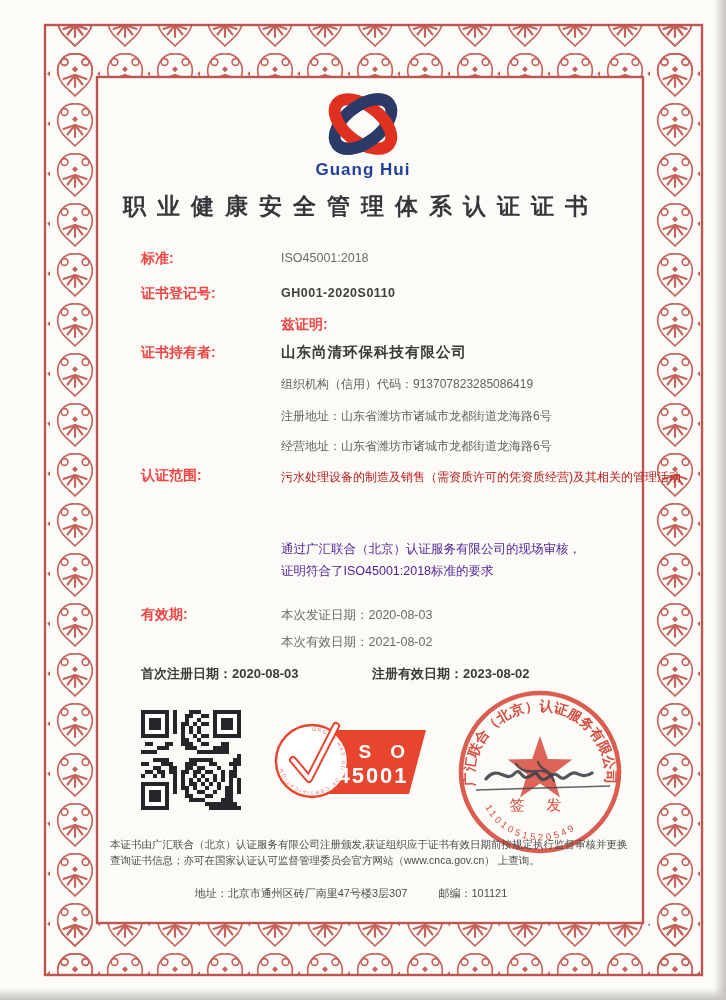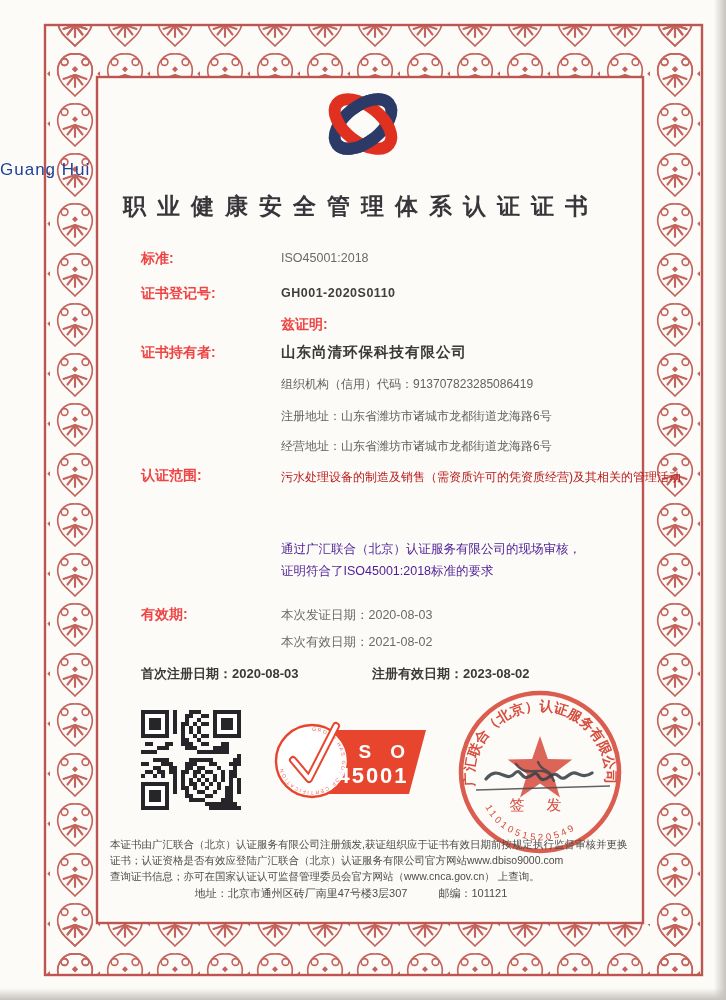--- a/index.html
+++ b/index.html
@@ -10,21 +10,21 @@
   .title{width:722px;text-align:center;font-size:23px;font-weight:bold;letter-spacing:11px;
          color:#37363a;white-space:nowrap;}
   .lbl{font-weight:bold;color:#ef4444;font-size:14px;white-space:nowrap;}
   .val{color:#6b6a66;font-size:12.5px;white-space:nowrap;}
   .val-strong{color:#413f3d;font-weight:bold;font-size:12.5px;white-space:nowrap;letter-spacing:.5px;}
   .company{color:#3a3937;font-weight:bold;font-size:14.5px;white-space:nowrap;letter-spacing:1px;}
   .gray{color:#63625e;font-size:12px;white-space:nowrap;}
   .scope{color:#b91c1c;font-size:12px;white-space:nowrap;}
   .audit{color:#4c1d95;font-size:12.5px;white-space:nowrap;}
   .datebold{color:#3b3a38;font-weight:bold;font-size:13px;white-space:nowrap;}
-  .brand{width:726px;text-align:left;font-size:17px;font-weight:normal;color:#21409a;letter-spacing:1px;}
+  .brand{width:726px;text-align:center;font-size:17px;font-weight:bold;color:#21409a;letter-spacing:1px;}
   .fineprint{width:540px;color:#4d4c49;font-size:10.5px;line-height:16px;white-space:nowrap;padding-left:10px;}
   .addrline{width:508px;text-align:center;color:#4d4c49;font-size:11px;white-space:nowrap;}
   .addrline span{margin:0 14px;}
   .seal-wrap{mix-blend-mode:multiply;opacity:.95;}
   .edge-right{left:714px;top:0;width:12px;height:1000px;
               background:linear-gradient(to right,rgba(201,198,193,0),#c6c3be);}
   .edge-bottom{left:0;top:988px;width:726px;height:12px;
                background:linear-gradient(to bottom,rgba(201,198,193,0),#c6c3be);}
 </style>
 </head>
@@ -340,21 +340,20 @@
       <textPath href="#sealBot" startOffset="14">1101051520549</textPath>
     </text>
     <line x1="26" y1="106" x2="160" y2="102" stroke="#3a3f46" stroke-width="1.5" opacity=".85"></line>
     <path d="M36,95 C48,80 56,99 64,90 C72,81 70,100 82,91 C90,84 87,102 99,93 C111,84 107,101 119,91 C127,84 130,97 142,89" fill="none" stroke="#333a44" stroke-width="3.2" stroke-linecap="round" opacity=".9"></path>
     <path d="M66,80 C78,97 94,76 104,97 M88,78 C92,88 98,84 102,92" fill="none" stroke="#333a44" stroke-width="2.4" stroke-linecap="round" opacity=".8"></path>
     <text x="90" y="126" text-anchor="middle" font-size="15" letter-spacing="9" fill="#d84234">签 发</text>
   </svg>
 
   <div class="abs fineprint" style="left:100px;top:836px;">
     <div>本证书由广汇联合（北京）认证服务有限公司注册颁发,获证组织应于证书有效日期前按规定执行监督审核并更换</div>
-    <div>证书；认证资格是否有效应登陆广汇联合（北京）认证服务有限公司官方网站www.dbiso9000.com</div>
     <div>查询证书信息；亦可在国家认证认可监督管理委员会官方网站（www.cnca.gov.cn） 上查询。</div>
   </div>
 
   <div class="abs addrline" style="left:97px;top:886px;">
     <span>地址：北京市通州区砖厂南里47号楼3层307</span>
     <span>邮编：101121</span>
   </div>
 
   <div class="abs edge-right"></div>
   <div class="abs edge-bottom"></div>

